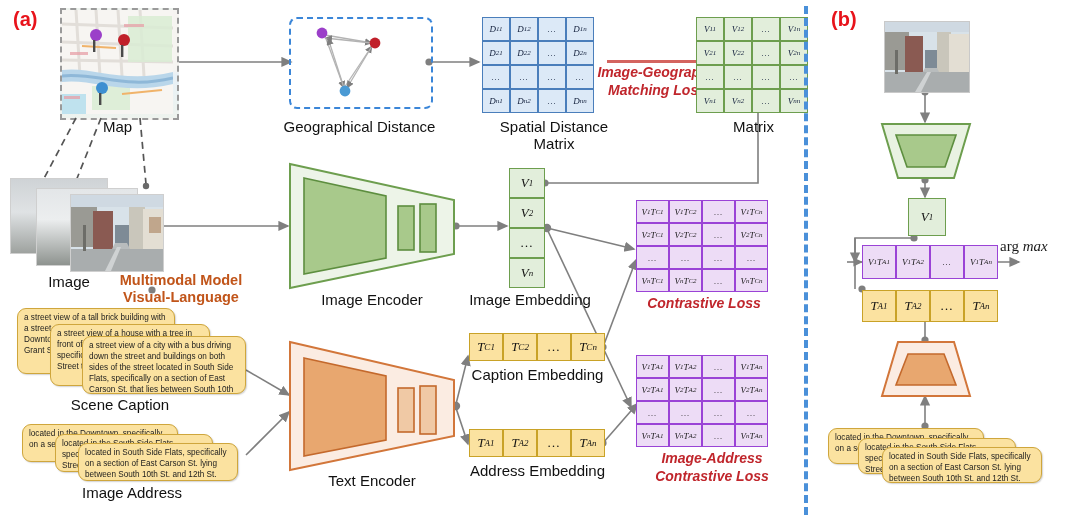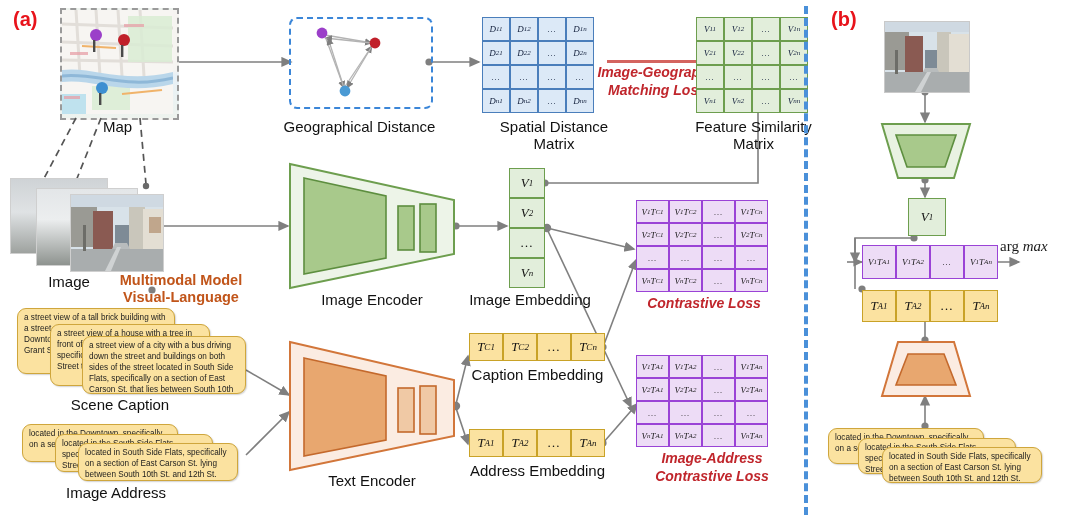--- a/index.html
+++ b/index.html
@@ -344,21 +344,20 @@
     </div>
     <div>
       <span style="font-style:normal;letter-spacing:1px;">…</span>
     </div>
     <div>
       <span style="font-style:italic;">V</span>
       <sub style="font-style:italic;">nn</sub>
     </div>
   </div>
 <div class="abs lbl" style="left:666px;top:118px;width:175px;">
-  <div>Feature Similarity</div>
   <div>Matrix</div>
 </div>
 
 <div class="enc" style="left:286px;top:162px;width:172px;height:128px;">
   <svg width="172" height="128" style="display:block">
     <path d="M4,2 L168,38 L168,92 L4,126 Z" fill="#edf4e8" stroke="#6d9e4e" stroke-width="2"></path>
     <path d="M18,16 L100,34 L100,96 L18,112 Z" fill="#a8c98b" stroke="#5d8e3f" stroke-width="1.6"></path>
     <rect x="112" y="44" width="16" height="44" fill="#a8c98b" stroke="#5d8e3f" stroke-width="1.6"></rect>
     <rect x="134" y="42" width="16" height="48" fill="#a8c98b" stroke="#5d8e3f" stroke-width="1.6"></rect>
   </svg>
@@ -620,21 +619,21 @@
 <div class="abs lbl" style="left:440px;top:462px;width:195px;">Address Embedding</div>
 
 <div class="bub" style="left:17px;top:308px;width:158px;height:66px;">a street view of a tall brick building with a street sign in front of it located in the Downtown, specifically on a section of Grant St. between ...</div>
 <div class="bub" style="left:50px;top:324px;width:160px;height:62px;">a street view of a house with a tree in front of it located in the Downtown, specifically on a section of Forbes Street that lies ...</div>
 <div class="bub" style="left:82px;top:336px;width:164px;height:58px;">a street view of a city with a bus driving down the street and buildings on both sides of the street located in South Side Flats, specifically on a section of East Carson St. that lies between South 10th St. and 12th St.</div>
 <div class="abs lbl" style="left:30px;top:396px;width:180px;">Scene Caption</div>
 
 <div class="bub" style="left:22px;top:424px;width:156px;height:38px;">located in the Downtown, specifically on a section of Grant St. between ...</div>
 <div class="bub" style="left:55px;top:434px;width:158px;height:38px;">located in the South Side Flats, specifically on a section of Carson Street that ...</div>
 <div class="bub" style="left:78px;top:443px;width:160px;height:38px;">located in South Side Flats, specifically on a section of East Carson St. lying between South 10th St. and 12th St.</div>
-<div class="abs lbl" style="left:26px;top:484px;width:180px;text-align:center;">Image Address</div>
+<div class="abs lbl" style="left:42px;top:484px;width:180px;text-align:center;">Image Address</div>
 
 <div class="divider" style="left:804px;top:6px;height:509px;"></div>
 
 <div class="abs panel-tag" style="left:831px;top:8px;">(b)</div>
 
 <div class="abs" style="left:884px;top:21px;width:84px;height:70px;border:1px solid #c9c9c9;overflow:hidden;">
   <svg width="84" height="70" style="display:block">
     <rect width="84" height="70" fill="#d8e2e9"></rect>
     <rect x="0" y="8" width="24" height="40" fill="#9a9a94"></rect>
     <rect x="20" y="14" width="18" height="36" fill="#8a5a52"></rect>

